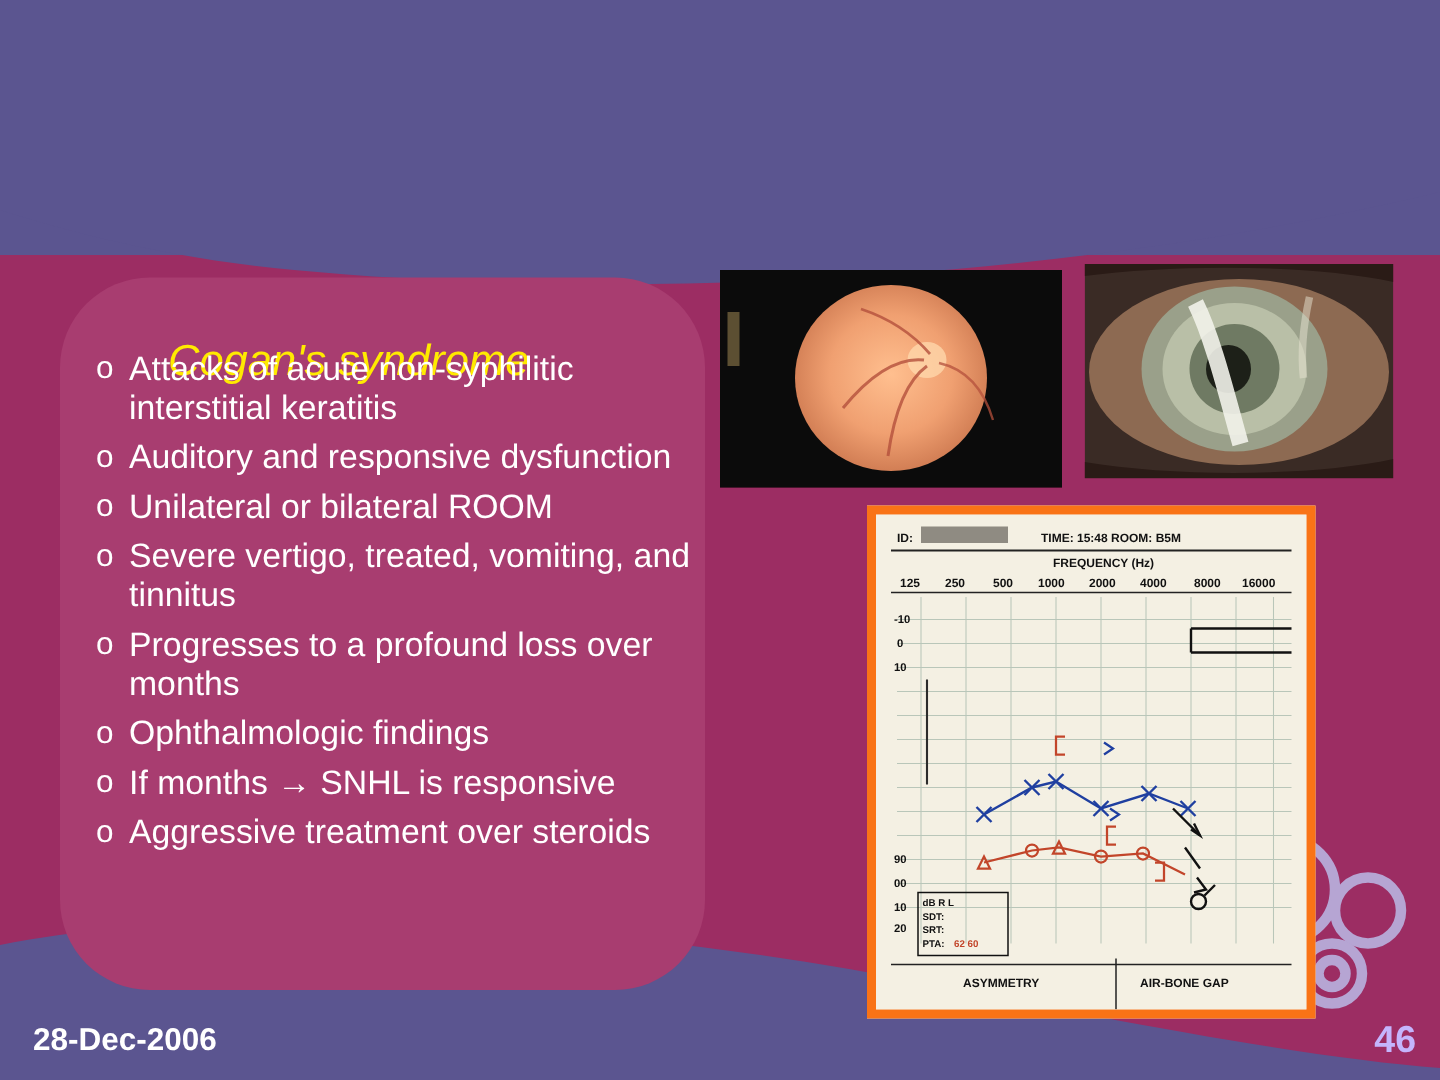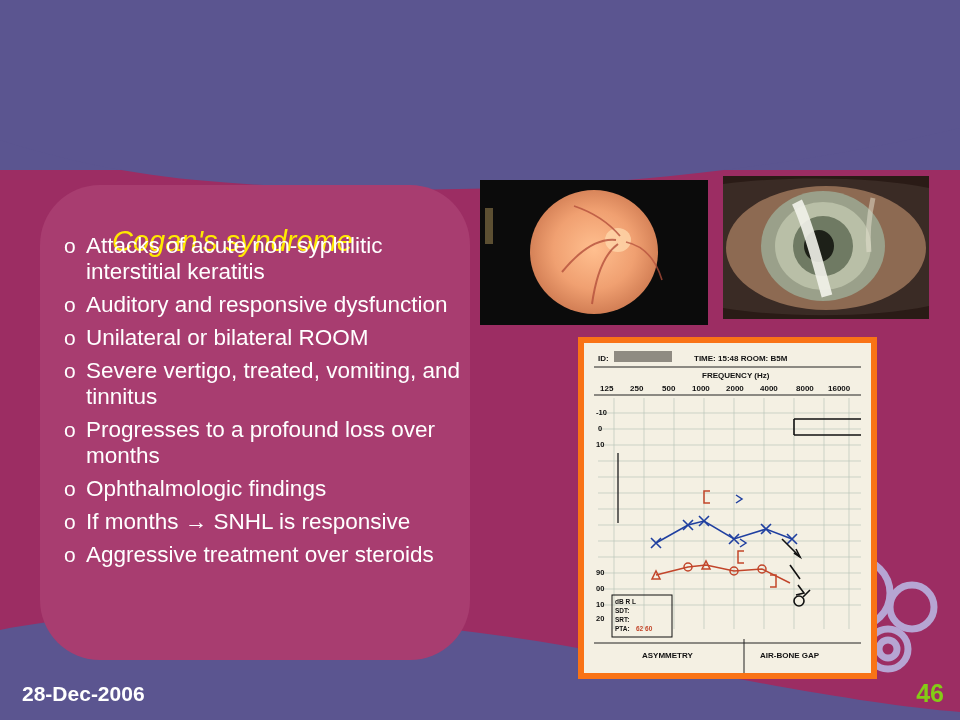--- a/index.html
+++ b/index.html
@@ -137,21 +137,21 @@
     font-weight: bold;
     color: #ffffff;
     z-index: 8;
   }
   .footer-num {
     position: absolute;
     right: 16px;
     bottom: 12px;
     font-size: 25px;
     font-weight: bold;
-    color: #84cc16;
+    color: #c4b5fd;
     z-index: 8;
   }
   .spiral {
     position: absolute;
     right: 10px;
     bottom: 40px;
     width: 140px;
     height: 135px;
     z-index: 4;
     opacity: 0.9;

